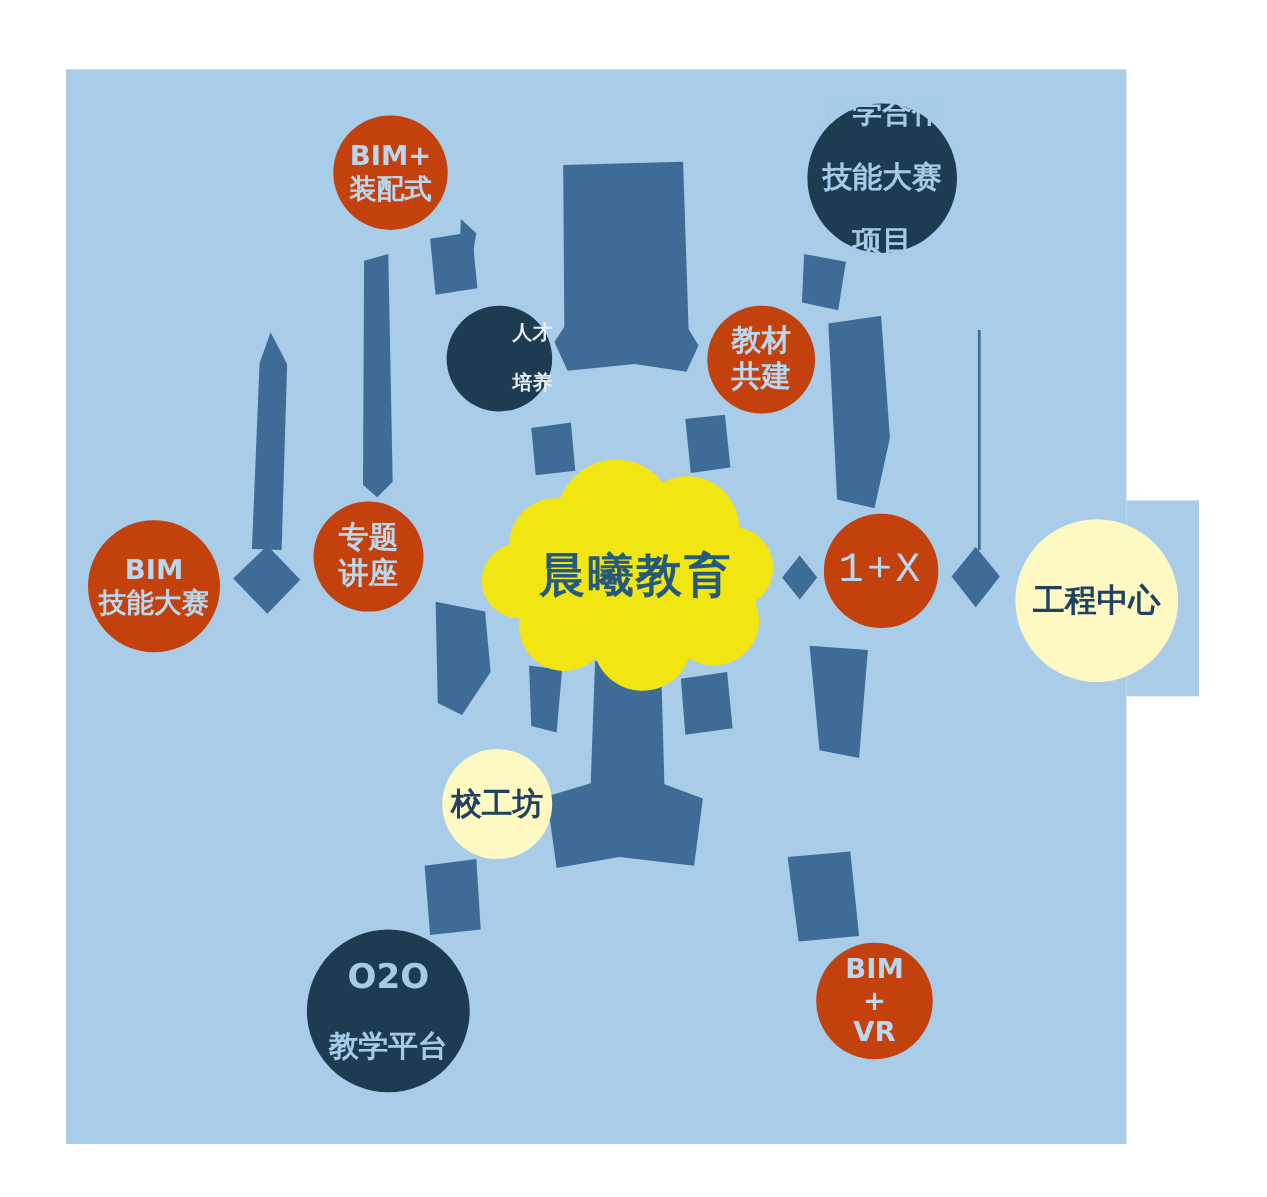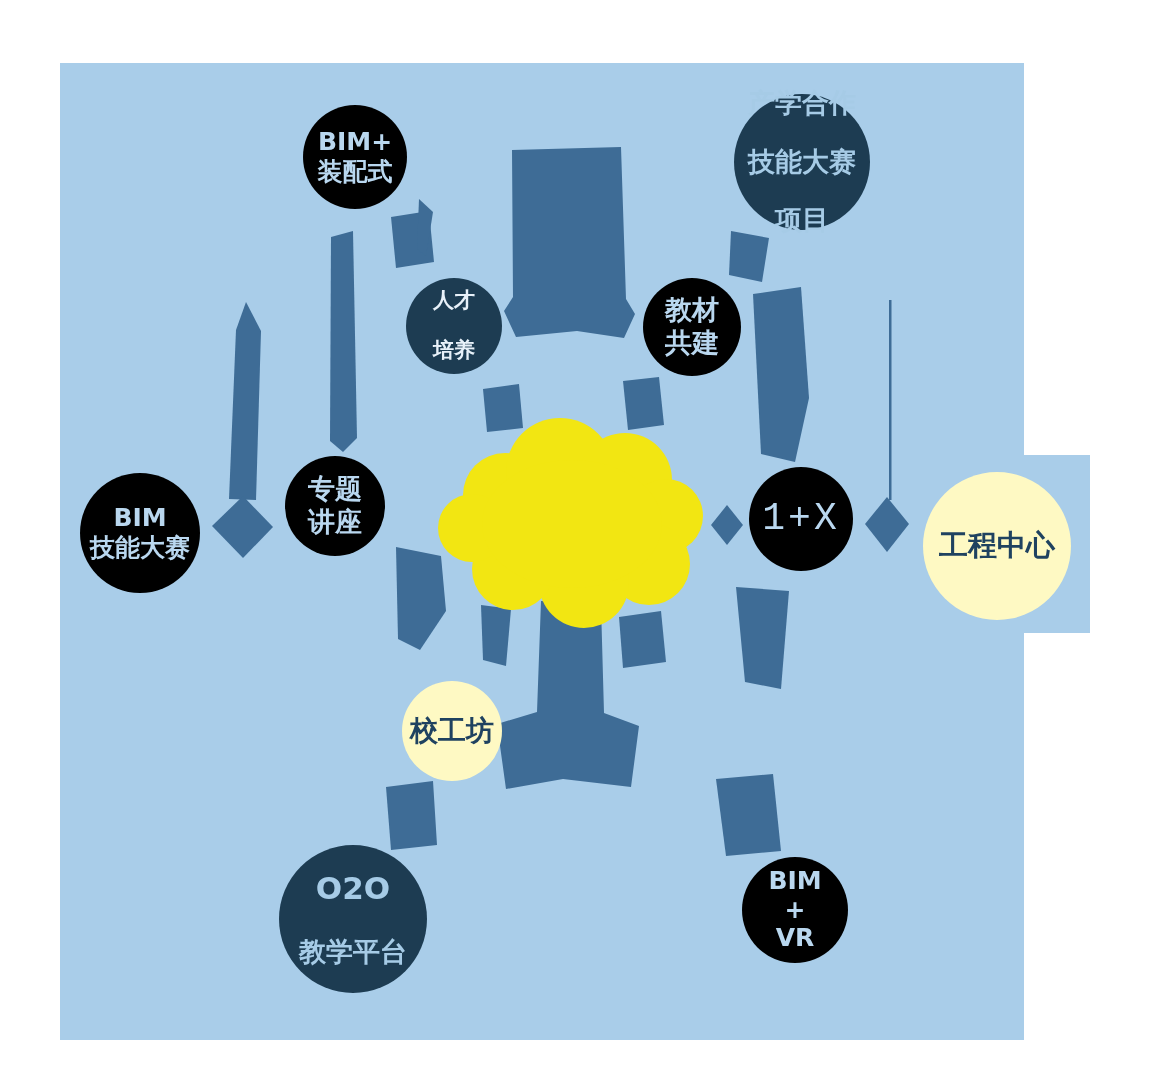--- a/index.html
+++ b/index.html
@@ -2,26 +2,26 @@
 <html><head>
 <meta charset="utf-8">
 <style>
   html,body{margin:0;padding:0;background:#ffffff;}
   body{font-family:"DejaVu Sans","Liberation Sans",sans-serif;}
   .stage{position:relative;width:1152px;height:1088px;background:#ffffff;overflow:hidden;}
   .panel{position:absolute;left:60px;top:63px;width:964px;height:977px;background:#a9cde9;}
   .panel-tab{position:absolute;left:1024px;top:455px;width:66px;height:178px;background:#a9cde9;}
   .shapes{position:absolute;left:0;top:0;width:1152px;height:1088px;pointer-events:none;}
   .node{position:absolute;border-radius:50%;display:flex;flex-direction:column;align-items:center;justify-content:center;text-align:center;font-weight:bold;line-height:1.22;}
-  .node.mid{background:#000000;color:#b9d7ef;}
+  .node.mid{background:#c2410c;color:#b9d7ef;}
   .node.navy{background:#1d3c52;color:#a6cbe6;gap:24px;}
   .node.yellow{background:#fef9c3;color:#1f4260;}
   .n-bim-assembly{left:303px;top:105px;width:104px;height:104px;font-size:25px;}
   .n-industry-education{left:734px;top:94px;width:136px;height:136px;font-size:27px;line-height:1.28;}
-  .n-talent{left:406px;top:278px;width:96px;height:96px;font-size:21px;color:#e8f1f9 !important;}
+  .n-talent{left:406px;top:278px;width:96px;height:96px;font-size:18px;color:#e8f1f9 !important;align-items:flex-end;}
   .n-textbook{left:643px;top:278px;width:98px;height:98px;font-size:27px;}
   .n-bim-contest{left:80px;top:473px;width:120px;height:120px;font-size:25px;}
   .n-lecture{left:285px;top:456px;width:100px;height:100px;font-size:27px;}
   .n-one-plus-x{left:749px;top:467px;width:104px;height:104px;font-size:38px;font-weight:400;font-family:Liberation Mono, monospace;color:#c8ddf1;letter-spacing:3px;}
   .n-engineering{left:923px;top:472px;width:148px;height:148px;font-size:29px;}
   .n-workshop{left:402px;top:681px;width:100px;height:100px;font-size:28px;}
   .n-research{left:633px;top:676px;width:110px;height:110px;font-size:28px;}
   .n-o2o{left:279px;top:845px;width:148px;height:148px;font-size:27px;line-height:1.35;}
   .n-o2o .big{font-size:31px;}
   .n-bim-vr{left:742px;top:857px;width:106px;height:106px;font-size:25px;line-height:1.15;}
@@ -123,15 +123,16 @@
         <circle cx="560" cy="472" r="54"></circle>
         <circle cx="625" cy="480" r="47"></circle>
         <circle cx="666" cy="516" r="37"></circle>
         <circle cx="649" cy="564" r="41"></circle>
         <circle cx="584" cy="583" r="45"></circle>
         <circle cx="513" cy="569" r="41"></circle>
         <circle cx="472" cy="528" r="34"></circle>
         <ellipse cx="572" cy="524" rx="90" ry="64"></ellipse>
       </g>
     </svg>
+    <div class="cloud-label">晨曦教育</div>
   </div>
 
 </div>
 
 </body></html>

